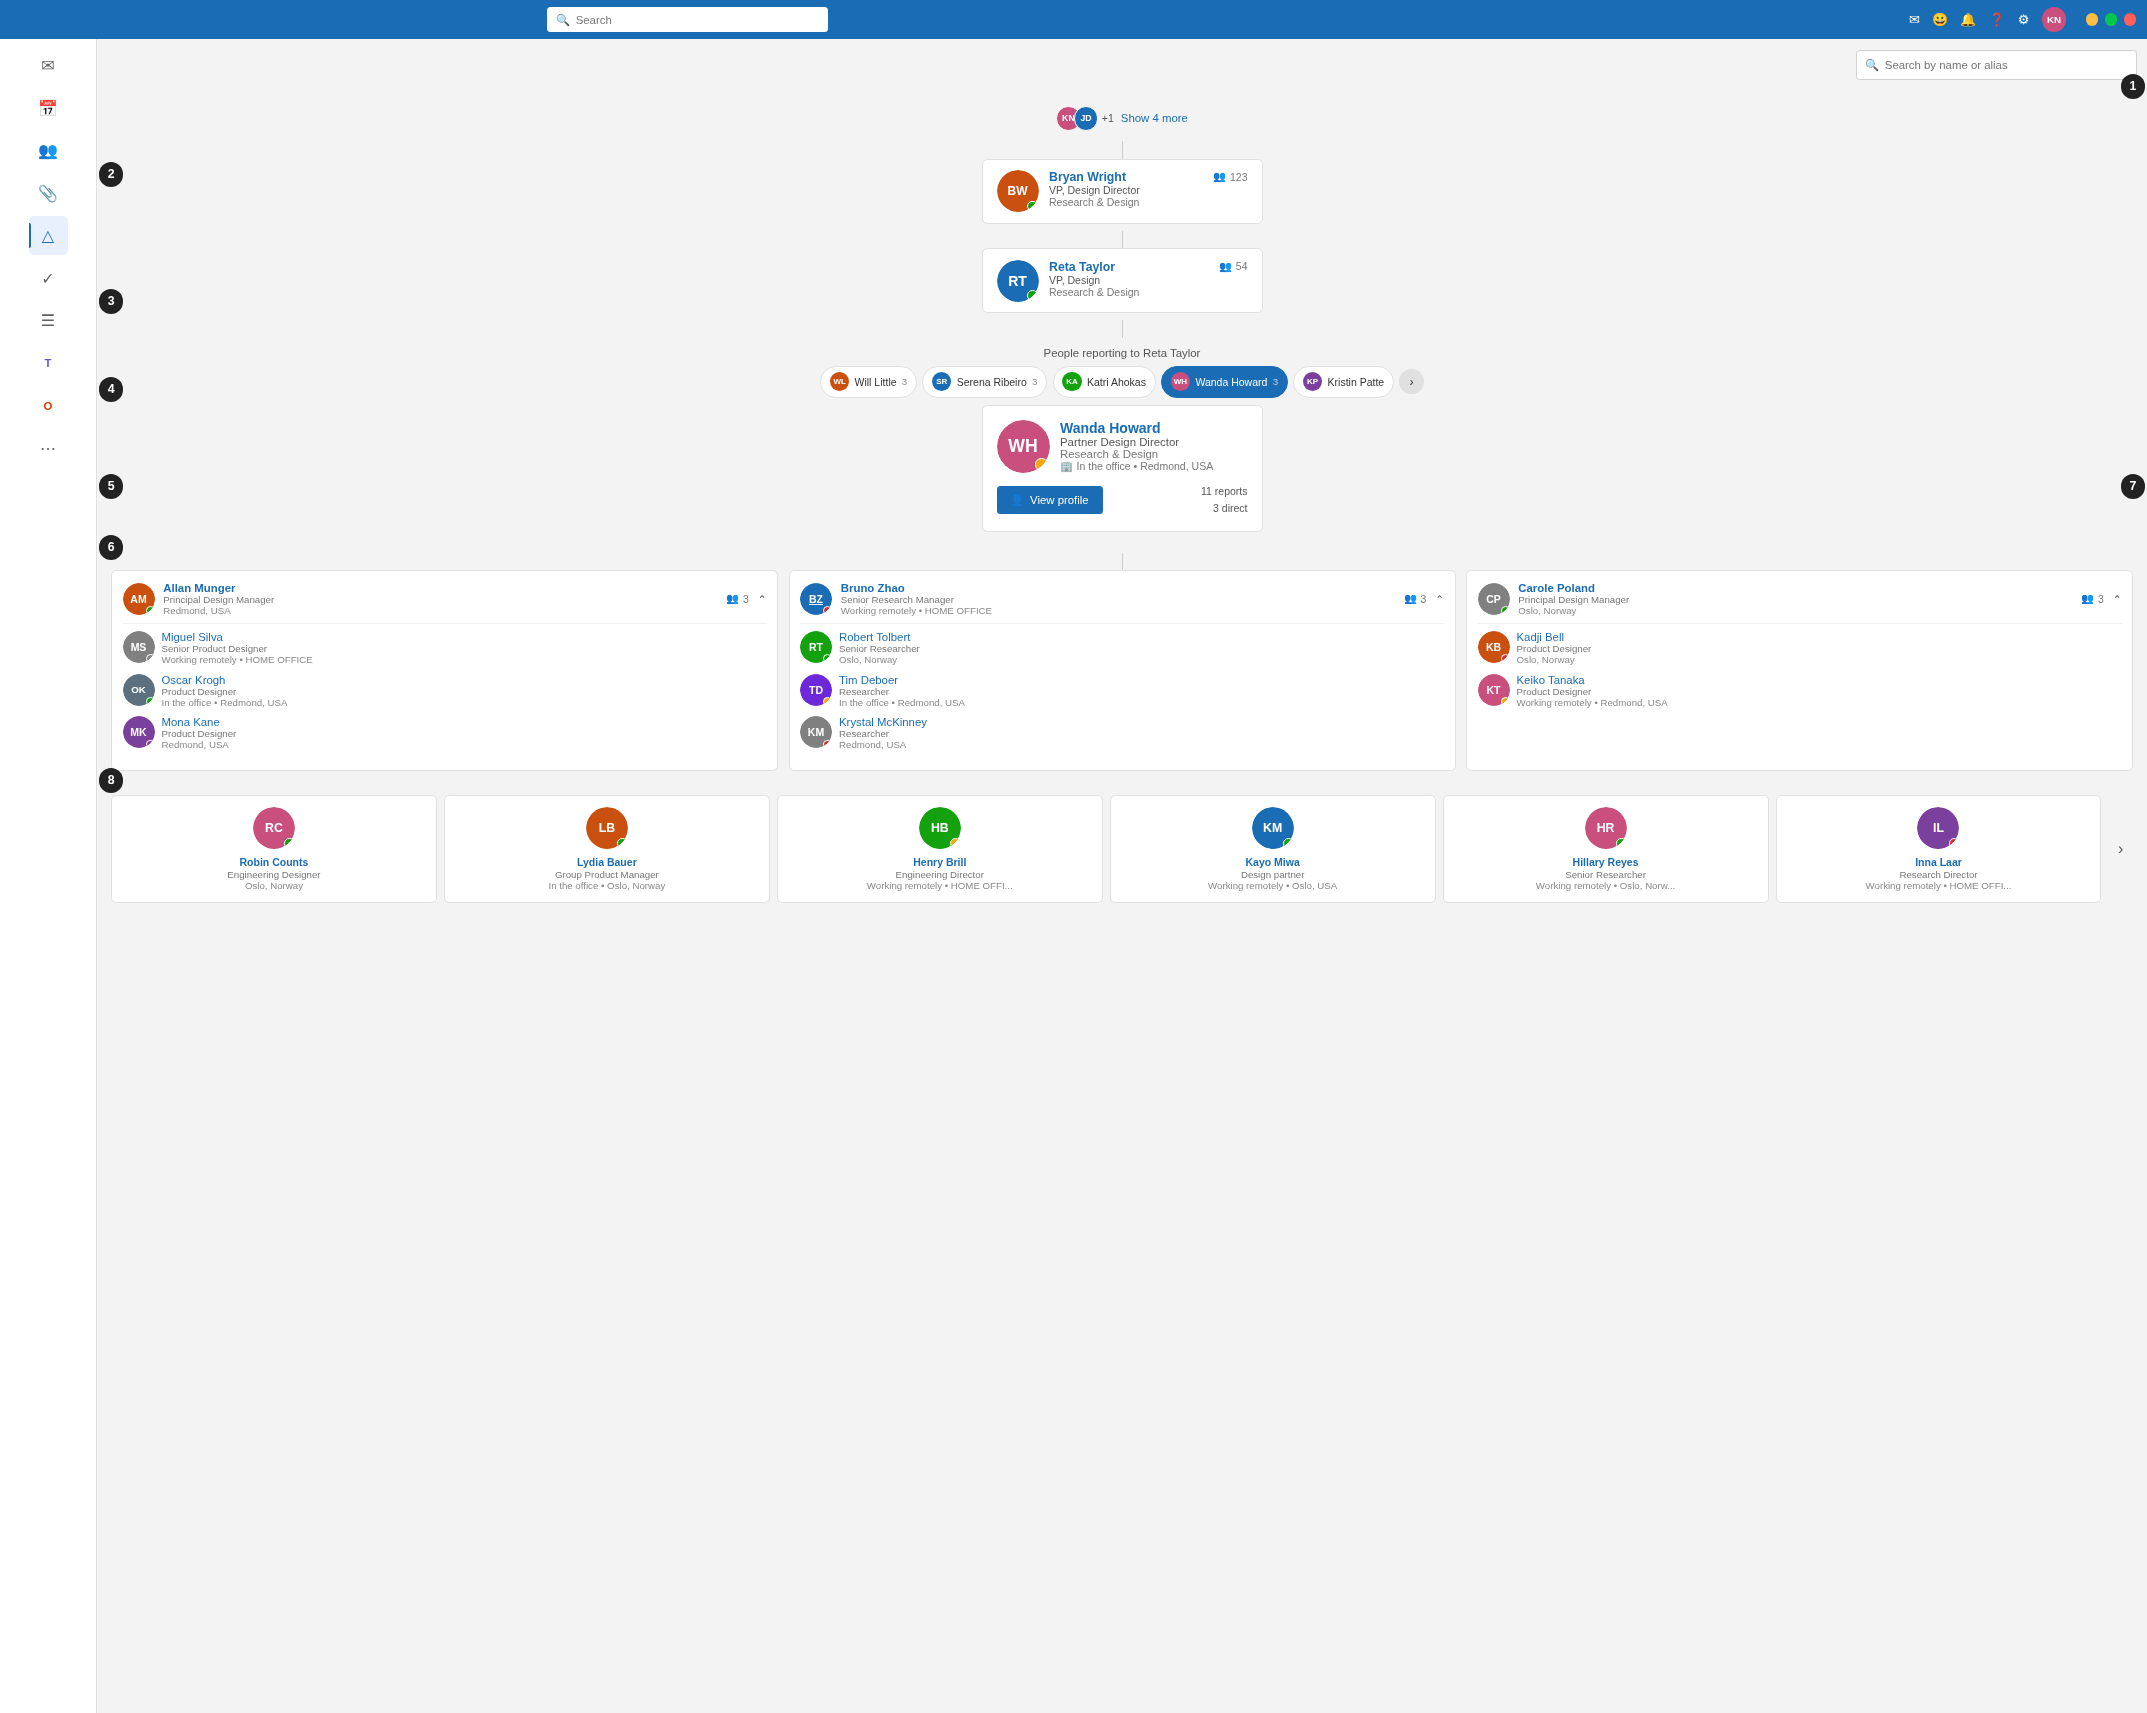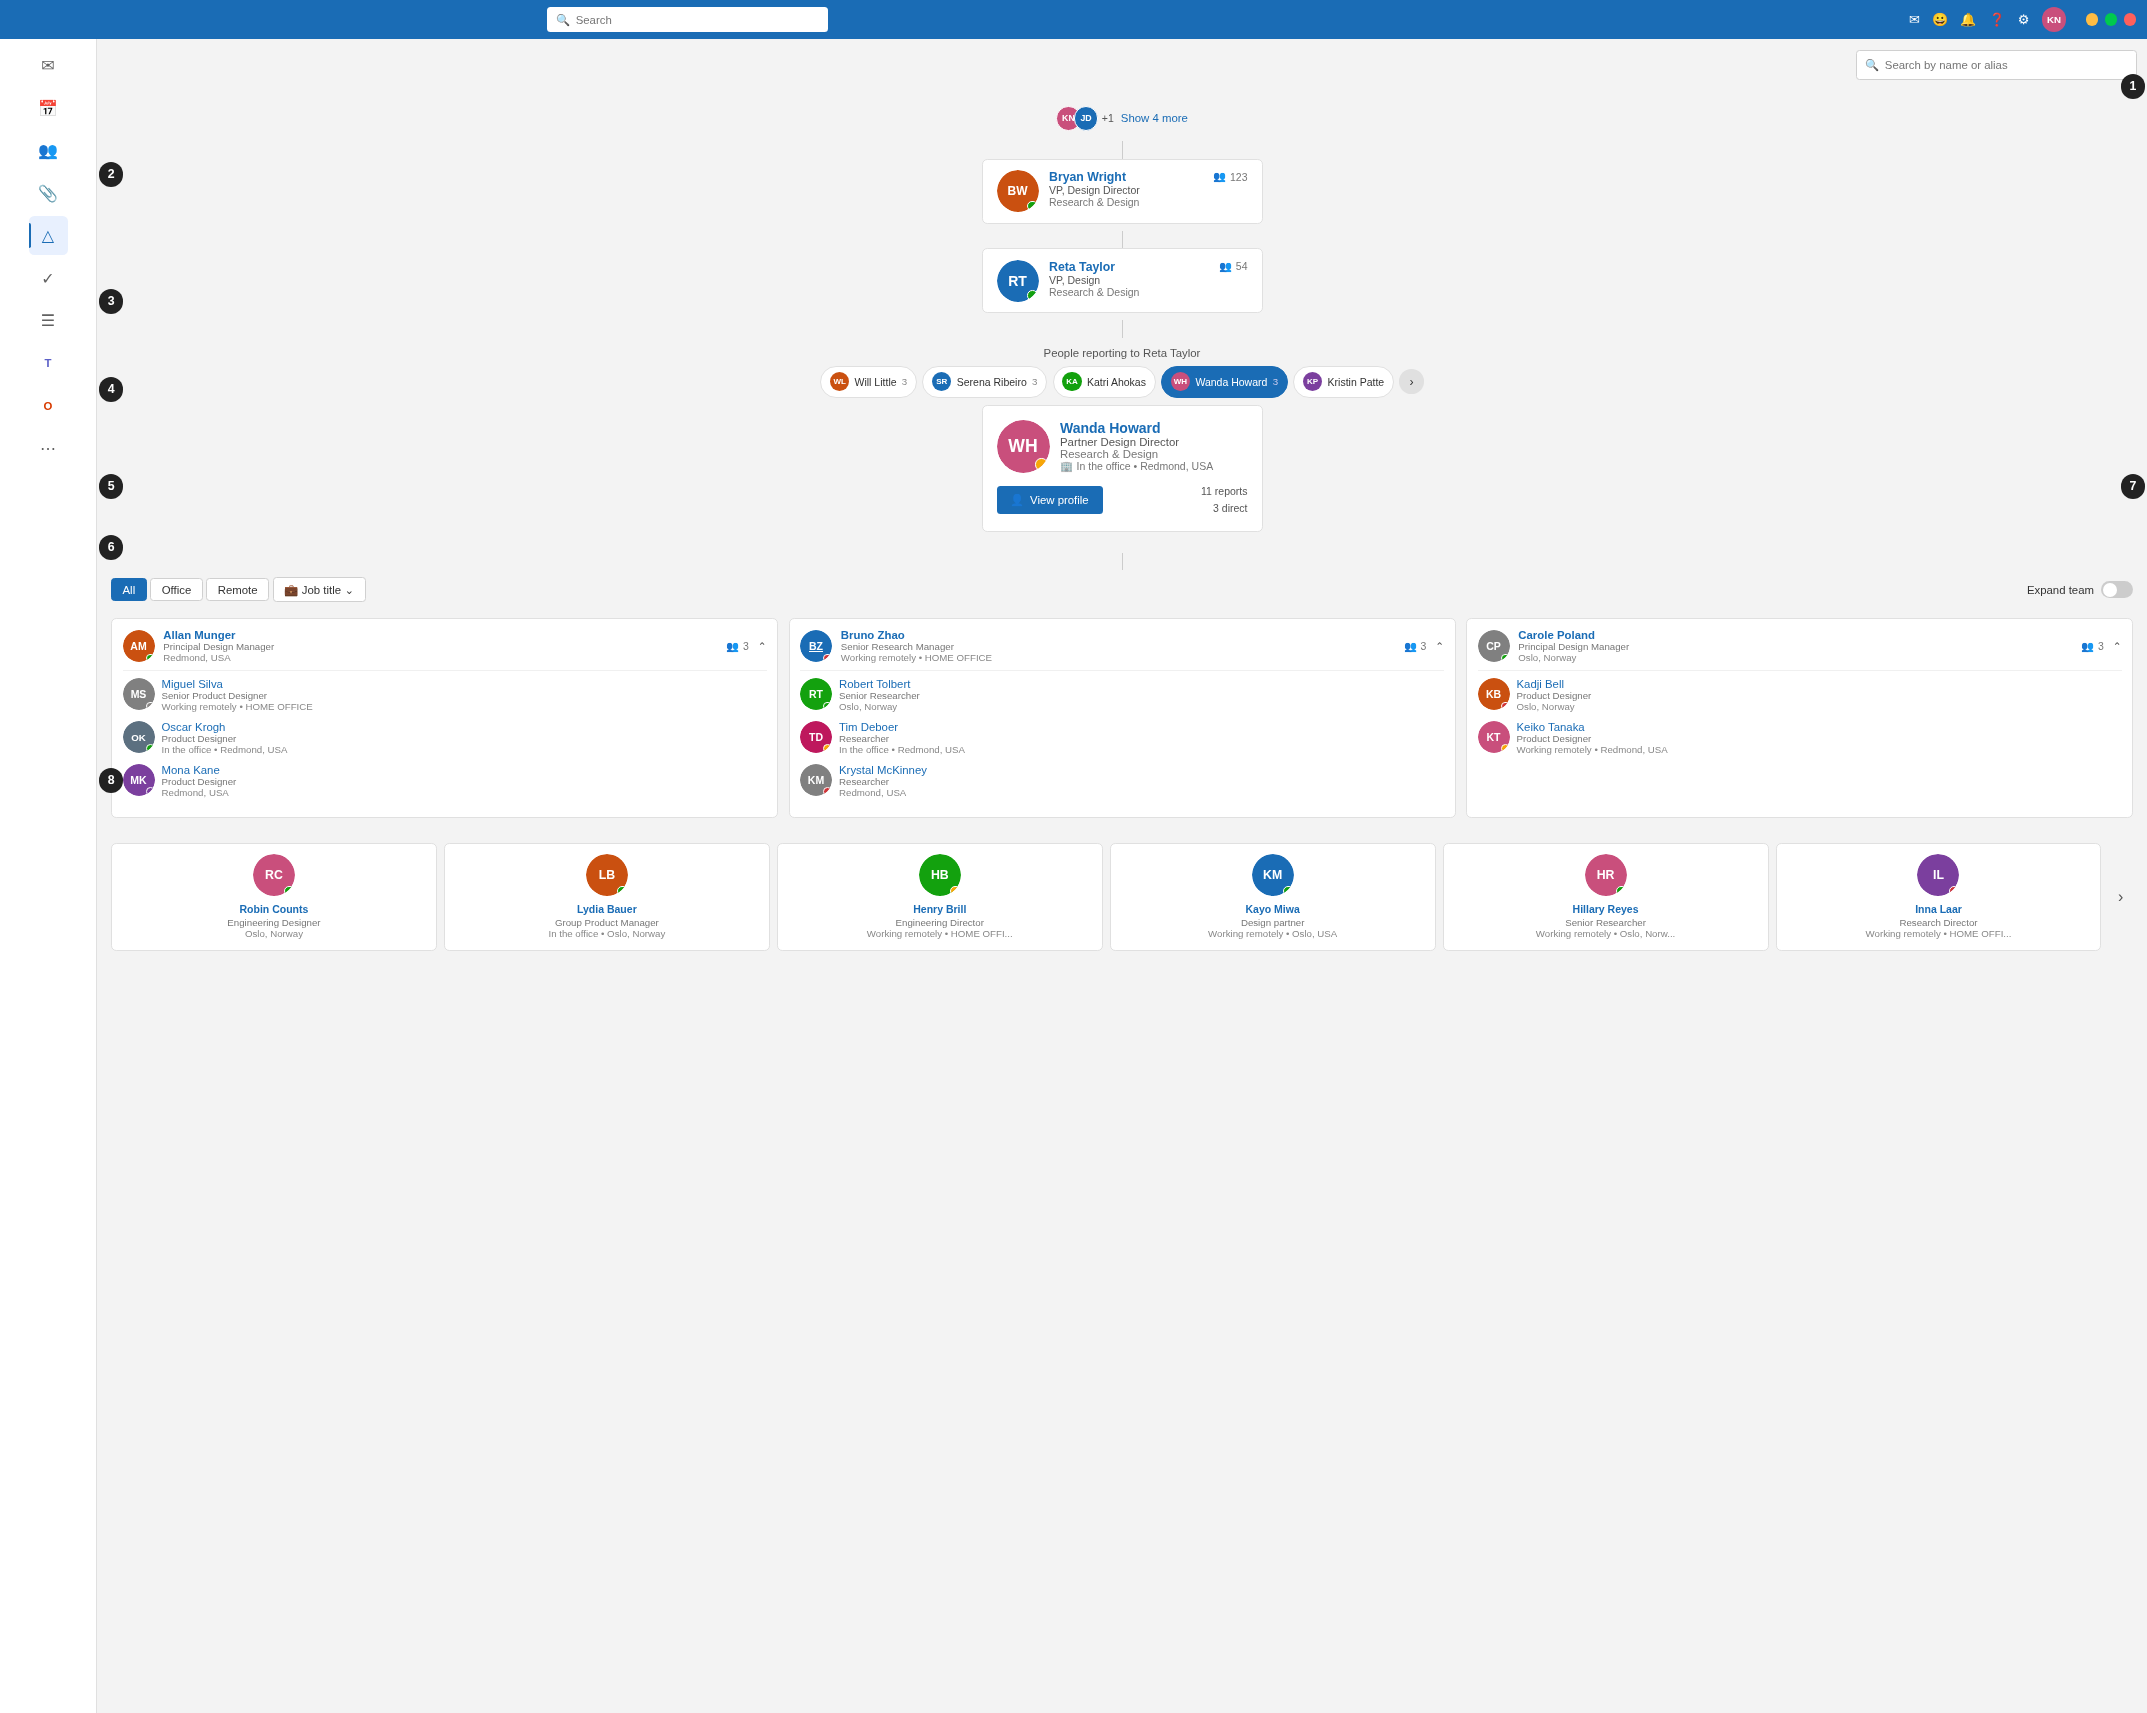--- a/index.html
+++ b/index.html
@@ -442,38 +442,20 @@
             <div>3 direct</div>
           </div>
         </div>
       </div>
 
     </div>
 
     <div class="team-section">
       <div class="connector"></div>
 
-      <div class="team-header">
-        <div class="filter-tabs">
-          <div class="filter-tab active">All</div>
-          <div class="filter-tab">Office</div>
-          <div class="filter-tab">Remote</div>
-          <div class="filter-dropdown">
-            <span>💼</span>
-            <span>Job title</span>
-            <span>⌄</span>
-          </div>
-        </div>
-        <div class="expand-toggle">
-          <span>Expand team</span>
-          <div class="toggle-switch">
-            <div class="toggle-knob"></div>
-          </div>
-        </div>
-      </div>
 
       <div class="team-grid">
 
         <div class="team-column">
           <div class="team-column-header">
             <div class="member-avatar">
               <div style="width:32px;height:32px;border-radius:50%;background:#ca5010;display:flex;align-items:center;justify-content:center;color:white;font-weight:bold;font-size:10.5px;position:relative;">AM
                 <div class="status-dot status-green" style="position:absolute;bottom:0;right:0;width:8.8px;height:8.8px;border:1.8px solid white;"></div>
               </div>
             </div>
@@ -551,21 +533,21 @@
               </div>
             </div>
             <div class="member-info">
               <div class="member-name">Robert Tolbert</div>
               <div class="member-title">Senior Researcher</div>
               <div class="member-location">Oslo, Norway</div>
             </div>
           </div>
           <div class="team-member">
             <div class="member-avatar">
-              <div style="width:32px;height:32px;border-radius:50%;background:#be185d;display:flex;align-items:center;justify-content:center;color:white;font-weight:bold;font-size:10.5px;position:relative;">TD
+              <div style="width:32px;height:32px;border-radius:50%;background:#6d28d9;display:flex;align-items:center;justify-content:center;color:white;font-weight:bold;font-size:10.5px;position:relative;">TD
                 <div class="status-dot status-yellow" style="position:absolute;bottom:0;right:0;width:8.8px;height:8.8px;border:1.8px solid white;"></div>
               </div>
             </div>
             <div class="member-info">
               <div class="member-name">Tim Deboer</div>
               <div class="member-title">Researcher</div>
               <div class="member-location">In the office • Redmond, USA</div>
             </div>
           </div>
           <div class="team-member">

